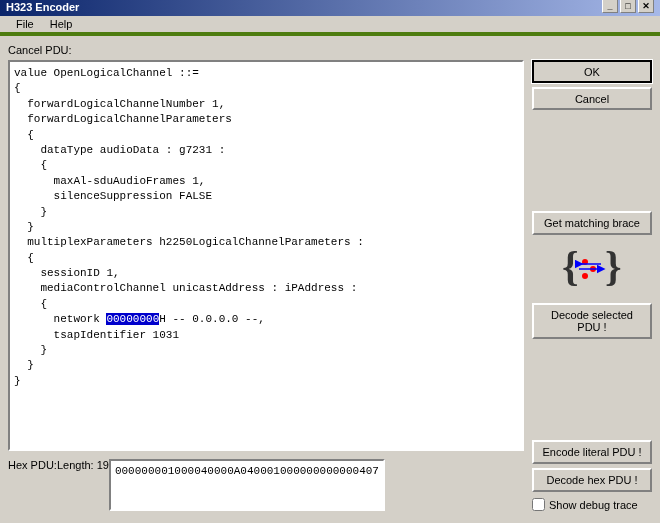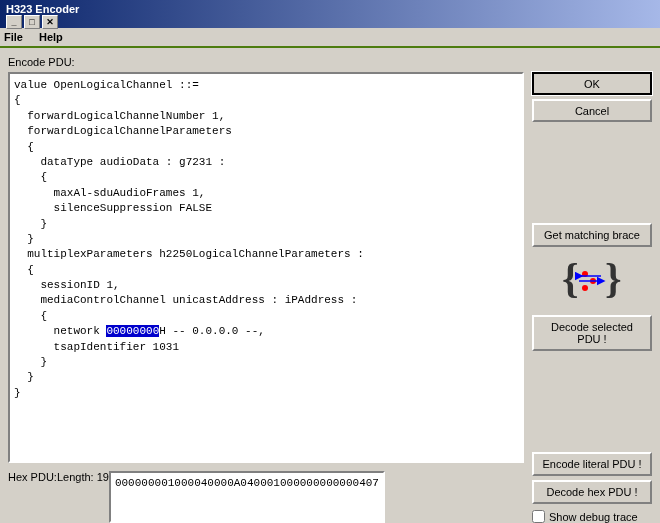--- a/index.html
+++ b/index.html
@@ -13,23 +13,22 @@
     }
 
     
     .title-bar {
       background: linear-gradient(to right, #0a246a, #a6b8e8);
       color: white;
       font-weight: bold;
       font-size: 11px;
       padding: 3px 6px;
       display: flex;
-      align-items: flex-start;
-      height: 28px;
-      flex-direction: column;
+      align-items: flex-end;
+      height: 16px;
     }
     .title-bar-text {
       flex: 1;
     }
     .title-bar-buttons {
       display: flex;
       gap: 2px;
     }
     .title-btn {
       width: 16px;
@@ -41,27 +40,26 @@
       display: flex;
       align-items: center;
       justify-content: center;
       cursor: pointer;
       color: black;
     }
 
     
     .menu-bar {
       background: #d4d0c8;
-      border-bottom: 2px solid #4d7c0f;
-      padding: 2px 0;
+      border-bottom: 4px solid #4d7c0f;
+      padding: 2px 12px;
       display: flex;
       gap: 8px;
       height: 20px;
       align-items: center;
-      font-weight: bold;
     }
     .menu-item {
       padding: 1px 4px;
       cursor: pointer;
       font-size: 11px;
     }
 
     
     .dialog {
       background: #d4d0c8;
@@ -211,21 +209,21 @@
   </div>
 </div>
 
 <div class="menu-bar">
   <span class="menu-item">File</span>
   <span class="menu-item">Help</span>
 </div>
 
 <div class="dialog">
 
-  <div class="section-label">Encode PDU:</div>
+  <div class="section-label">Cancel PDU:</div>
 
   <div class="main-content">
 
     <div class="left-panel">
 
       <div class="scroll-container">
         <div class="code-textarea" id="code-area" style="flex:1; overflow:auto;">value OpenLogicalChannel ::=
 {
   forwardLogicalChannelNumber 1,
   forwardLogicalChannelParameters

